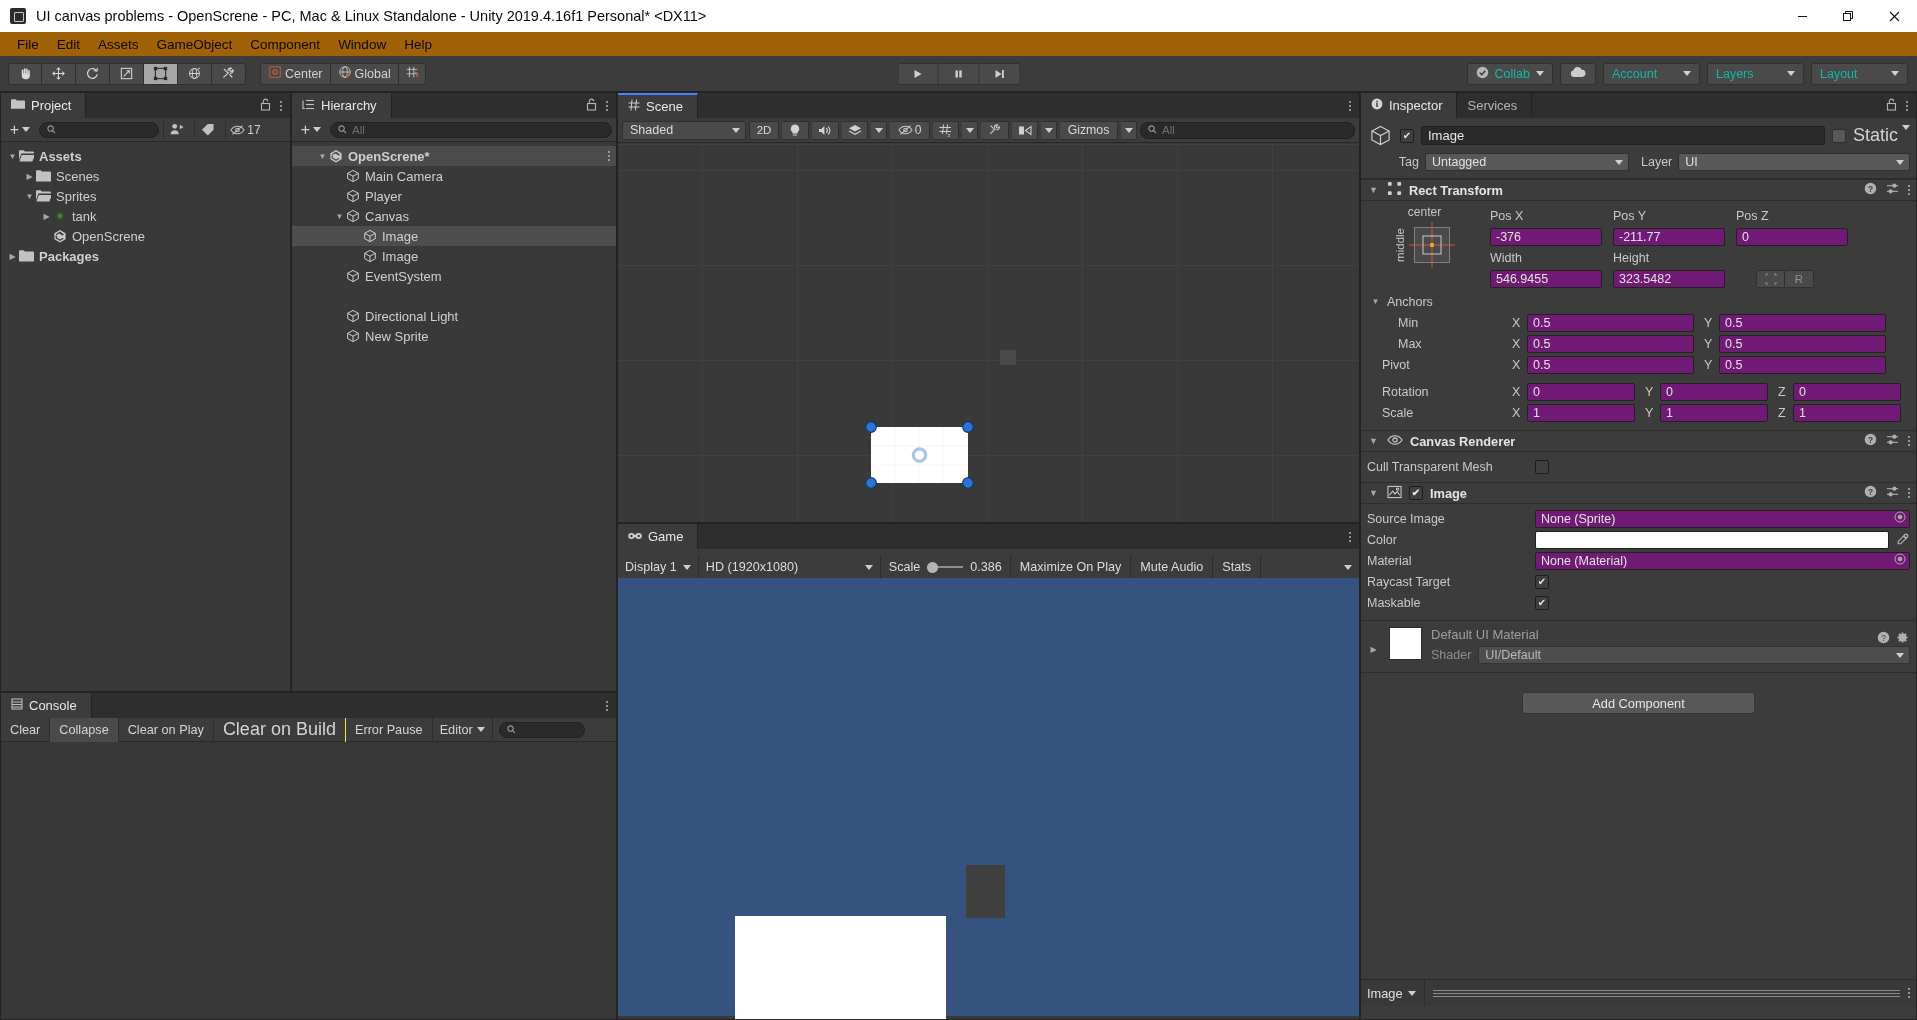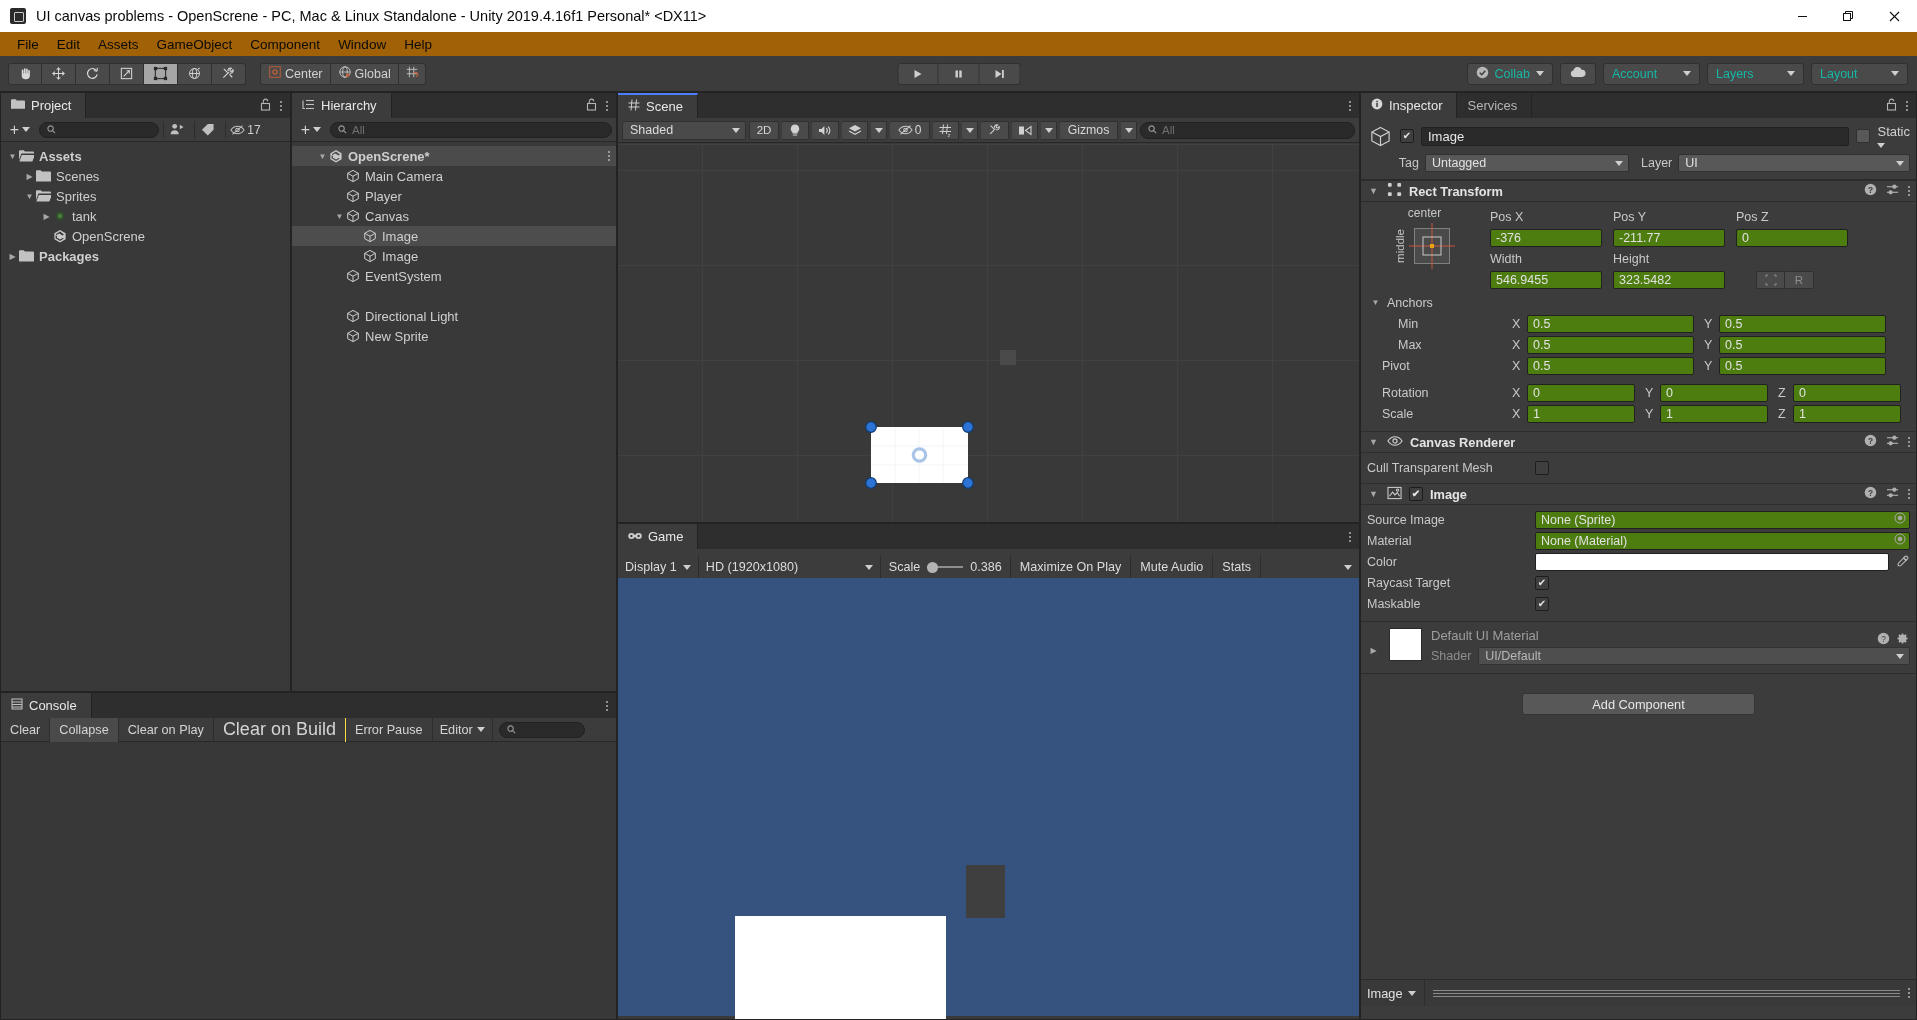--- a/index.html
+++ b/index.html
@@ -135,37 +135,37 @@
   .chk {
     width:14px;height:14px;background:#3f3f3f;border:1px solid #1d1d1d;border-radius:2px;
     display:flex;align-items:center;justify-content:center;color:#e6e6e6;font-size:10px;flex:none;
   }
   .chk.on:after{content:"✔";font-size:10px;line-height:1;}
   .namefield {
     flex:1; height:19px; background:#2a2a2a; border:1px solid #212121; border-radius:2px;
     color:#e6e6e6; font-size:13px; display:flex;align-items:center; padding:0 6px;
   }
   .static-chk { width:14px;height:14px;background:#585858;border:1px solid #303030;border-radius:2px;flex:none;}
-  .static-lbl { font-size:13px;color:#d2d2d2;display:flex;align-items:flex-start;gap:4px;flex-direction:column;}
+  .static-lbl { font-size:18px;color:#d2d2d2;display:flex;align-items:flex-start;gap:4px;}
   .insp-row2 { display:flex;align-items:center;gap:6px;margin-top:6px; }
   .ilbl { font-size:12.5px;color:#c8c8c8;white-space:nowrap; }
   .dd {
     height:18px;background:#585858;border:1px solid #303030;border-radius:2px;
     display:flex;align-items:center;justify-content:space-between;padding:0 5px 0 6px;
     font-size:12.5px;color:#e2e2e2;
   }
   .comp-header {
     height:22px; background:#3c3c3c; border-top:1px solid #2d2d2d; border-bottom:1px solid #2d2d2d;
     display:flex; align-items:center; gap:7px; padding:0 6px; font-size:12.8px; color:#e4e4e4; font-weight:bold;
   }
   .comp-body { padding:4px 6px 7px 6px; }
   .frow { display:flex; align-items:center; height:21px; gap:5px; }
   .flabel { font-size:12.5px; color:#c9c9c9; }
   .fld {
-    height:18px; background:#4d7c0f; border:1px solid #212121; border-radius:2px;
+    height:18px; background:#701a75; border:1px solid #212121; border-radius:2px;
     color:#e2e2e2; font-size:12.5px; display:flex; align-items:center; padding:0 5px;
   }
   .axis { font-size:12.5px; color:#c9c9c9; width:10px; flex:none; }
 
   
   .scene-canvas { position:absolute; background:#393939; overflow:hidden; }
   .game-canvas { position:absolute; overflow:hidden; }
 
   .statusbar {
     position:absolute; display:flex; align-items:center; gap:8px;
@@ -1085,37 +1085,37 @@
           <span class="flabel" style="width:163px">Source Image</span>
           <span class="fld" style="flex:1;justify-content:space-between;padding-right:3px">
             <span>None (Sprite)</span>
             <span><svg width="12" height="12" viewBox="0 0 12 12" fill="none" stroke="#a8a8a8" stroke-width="1">
                   <circle cx="6" cy="6" r="5"></circle>
                   <circle cx="6" cy="6" r="1.9" fill="#a8a8a8"></circle>
                 </svg></span>
           </span>
         </div>
         <div class="frow">
+          <span class="flabel" style="width:163px">Color</span>
+          <span id="color-swatch" class="fld" style="flex: 1 1 0%; padding: 0px; border: 1px solid rgb(32, 32, 32); background: rgb(255, 255, 255);"></span>
+          <span style="width:16px;display:flex;justify-content:center">
+            <svg width="13" height="13" viewBox="0 0 14 14" fill="none" stroke="#b4b4b4" stroke-width="1.2">
+                <path d="M9.4 1.9a1.9 1.9 0 0 1 2.7 2.7l-1 1-2.7-2.7z"></path>
+                <path d="M8.1 3.3 2.4 9v2.6H5l5.7-5.7z"></path>
+              </svg>
+          </span>
+        </div>
+        <div class="frow">
           <span class="flabel" style="width:163px">Material</span>
           <span class="fld" style="flex:1;justify-content:space-between;padding-right:3px">
             <span>None (Material)</span>
             <span><svg width="12" height="12" viewBox="0 0 12 12" fill="none" stroke="#a8a8a8" stroke-width="1">
                   <circle cx="6" cy="6" r="5"></circle>
                   <circle cx="6" cy="6" r="1.9" fill="#a8a8a8"></circle>
                 </svg></span>
-          </span>
-        </div>
-        <div class="frow">
-          <span class="flabel" style="width:163px">Color</span>
-          <span id="color-swatch" class="fld" style="flex: 1 1 0%; padding: 0px; border: 1px solid rgb(32, 32, 32); background: rgb(255, 255, 255);"></span>
-          <span style="width:16px;display:flex;justify-content:center">
-            <svg width="13" height="13" viewBox="0 0 14 14" fill="none" stroke="#b4b4b4" stroke-width="1.2">
-                <path d="M9.4 1.9a1.9 1.9 0 0 1 2.7 2.7l-1 1-2.7-2.7z"></path>
-                <path d="M8.1 3.3 2.4 9v2.6H5l5.7-5.7z"></path>
-              </svg>
           </span>
         </div>
         <div class="frow">
           <span class="flabel" style="width:163px">Raycast Target</span>
           <span class="chk on"></span>
         </div>
         <div class="frow">
           <span class="flabel" style="width:163px">Maskable</span>
           <span class="chk on"></span>
         </div>

